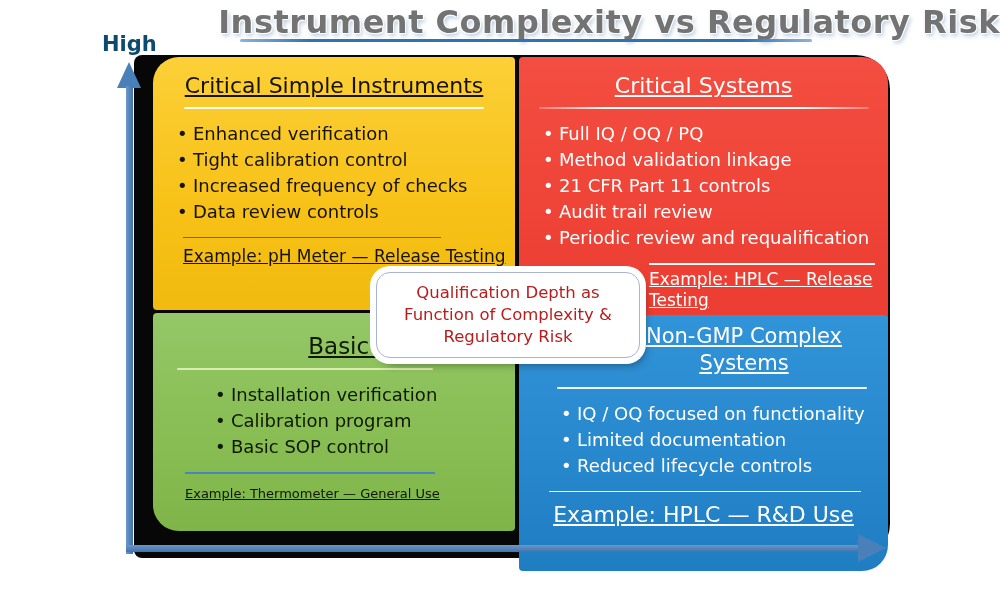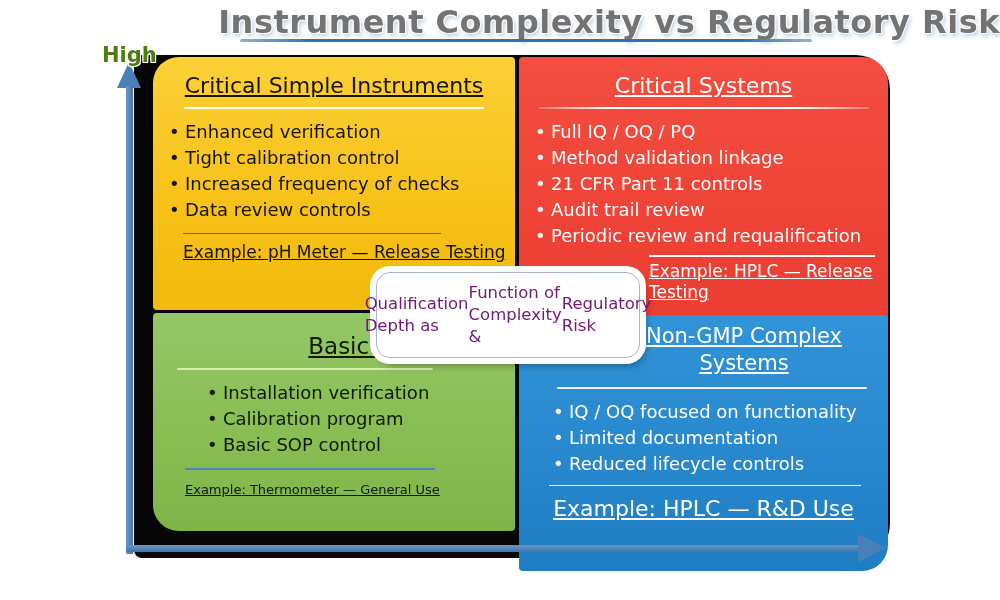--- a/index.html
+++ b/index.html
@@ -18,21 +18,21 @@
                 1px -1px 0 rgba(255,255,255,.85),-1px 1px 0 rgba(255,255,255,.85),
                 2px 3px 4px rgba(110,150,190,.5);
   }
   .title-underline{
     left:240px;top:39px;width:572px;height:3px;border-radius:2px;
     background:linear-gradient(90deg,#8fb3d8,#2e74b5 12%,#2e74b5 88%,#8fb3d8);
   }
 
   
   .high-label{
-    left:102px;top:43px;font-size:21px;font-weight:bold;color:#4d7c0f;
+    left:102px;top:32px;font-size:21px;font-weight:bold;color:#0c4a6e;
     text-shadow:0 0 2px #fff,1px 1px 0 #fff,-1px -1px 0 #fff,1px -1px 0 #fff,-1px 1px 0 #fff;
     z-index:6;
   }
   .y-shaft{left:126px;top:86px;width:7px;height:468px;
     background:linear-gradient(90deg,#6b97c6,#3f74ae);z-index:3;}
   .y-head{left:117px;top:62px;width:0;height:0;z-index:3;
     border-left:12px solid transparent;border-right:12px solid transparent;
     border-bottom:26px solid #4a80ba;}
   .x-shaft{left:126px;top:545px;width:732px;height:7px;
     background:linear-gradient(180deg,#6b97c6,#3f74ae);z-index:3;}
@@ -64,21 +64,21 @@
   .q-head{font-size:22px;text-align:center;margin-top:16px;text-decoration:underline;}
   .quad-green .q-head{text-align:right;margin-left:16px;margin-top:20px;font-size:23px;}
   .quad-blue .q-head{margin-left:100px;margin-top:8px;font-size:21px;line-height:1.3;width:250px;}
 
   .q-rule{height:2px;border-radius:1px;margin:9px auto 10px auto;}
   .quad-yellow .q-rule{width:300px;background:#ffffff;opacity:.95;}
   .quad-red .q-rule{width:330px;background:linear-gradient(90deg,rgba(255,255,255,.25),#fff 20%,#fff 80%,rgba(255,255,255,.25));}
   .quad-green .q-rule{width:256px;margin-left:24px;background:#dcebb2;}
   .quad-blue .q-rule{width:310px;margin-left:38px;background:#eef6fc;}
 
-  .q-bullets{list-style:none;margin:4px;padding:0 0 0 12px;font-size:18px;line-height:1.45;}
+  .q-bullets{list-style:none;margin:12px;padding:0 0 0 12px;font-size:18px;line-height:1.45;}
   .q-bullets li{position:relative;padding-left:16px;}
   .q-bullets li::before{content:"•";position:absolute;left:0;top:0;}
   .quad-green .q-bullets{padding-left:50px;}
   .quad-blue .q-bullets{padding-left:30px;font-size:18px;}
 
   .q-exdiv{height:1.5px;margin-top:10px;}
   .quad-yellow .q-exdiv{background:#6b6445;width:258px;margin-left:30px;height:1px;}
   .quad-red .q-exdiv{background:#fdfdfd;width:226px;margin-left:130px;margin-top:6px;}
   .quad-green .q-exdiv{background:#4a84bc;width:250px;margin-left:32px;}
   .quad-blue .q-exdiv{background:#fdfdfd;width:312px;margin-left:30px;margin-top:8px;}
@@ -86,22 +86,22 @@
   .q-example{font-size:17px;margin-top:8px;margin-left:30px;text-decoration:underline;}
   .quad-red .q-example{margin-left:130px;width:240px;line-height:1.25;margin-top:4px;}
   .quad-green .q-example{margin-left:32px;font-size:13px;margin-top:12px;}
   .quad-blue .q-example{margin-left:0;text-align:center;font-size:22px;margin-top:10px;}
 
   
   .center-note{
     left:376px;top:272px;width:262px;height:84px;z-index:5;
     background:#ffffff;border:1.5px solid #a9b4d4;border-radius:14px;
     box-shadow:0 0 0 6px #ffffff,4px 6px 10px rgba(0,0,0,.45);
-    display:flex;flex-direction:row;align-items:center;justify-content:center;
-    color:#701a75;font-size:16.5px;line-height:1.32;text-align:left;
+    display:flex;flex-direction:column;align-items:center;justify-content:center;
+    color:#b91c1c;font-size:16.5px;line-height:1.32;text-align:left;
   }
 </style>
 </head>
 <body>
 
 <div class="abs title">Instrument Complexity vs Regulatory Risk</div>
 <div class="abs title-underline"></div>
 
 <div class="abs backdrop"></div>
 

